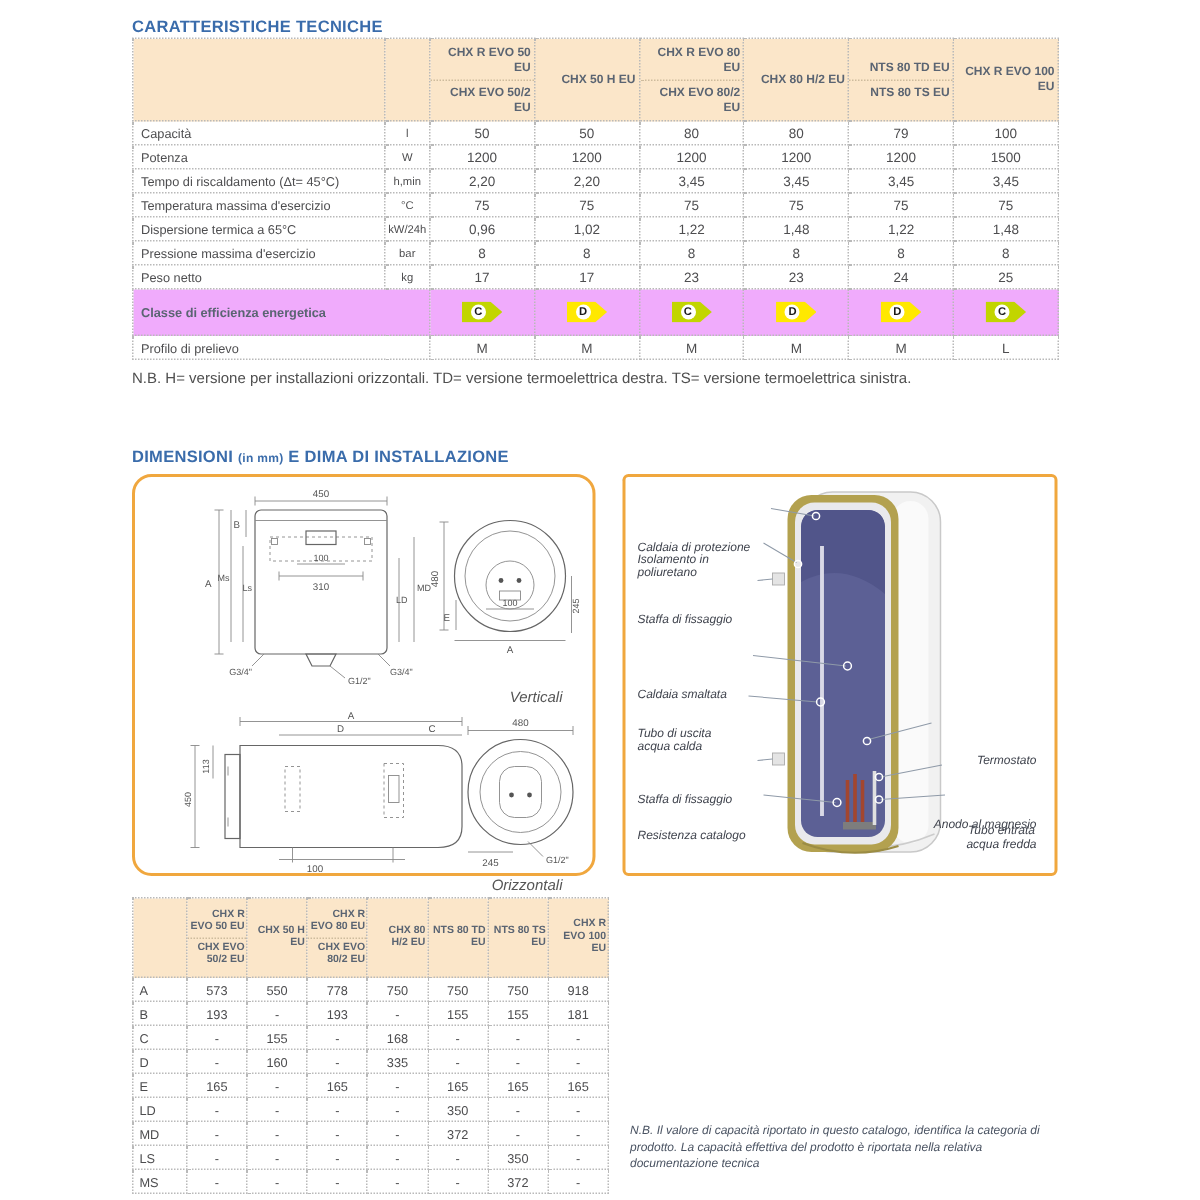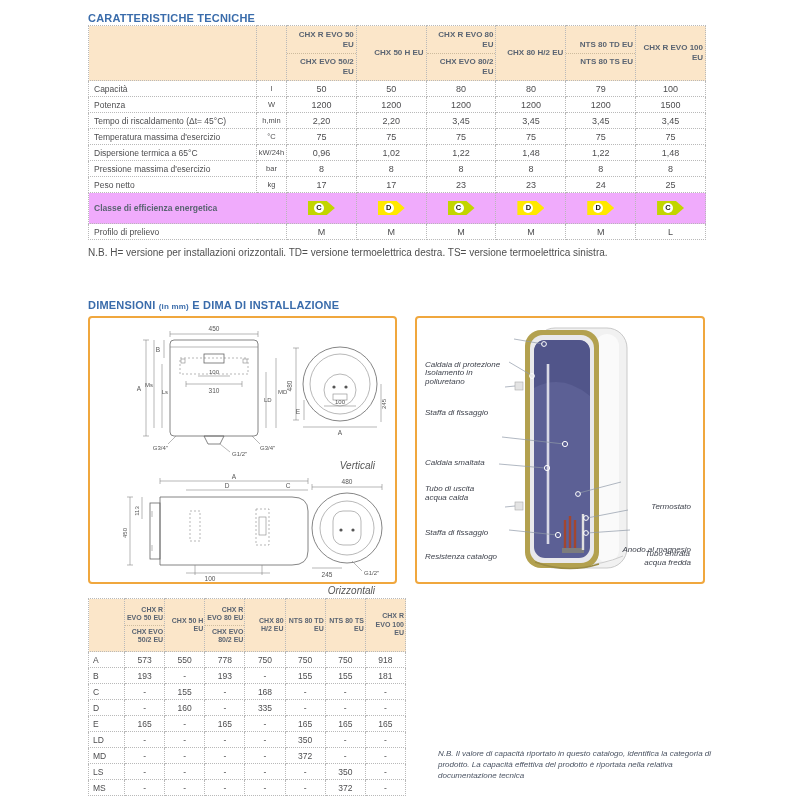--- a/index.html
+++ b/index.html
@@ -31,21 +31,21 @@
   .badge{display:inline-flex;align-items:center;width:27px;height:14px;
     clip-path:polygon(0 0,70% 0,100% 50%,70% 100%,0 100%);vertical-align:middle;}
   .bcircle{display:inline-block;width:10px;height:10px;border-radius:50%;background:#fff;
     color:#1a1a1a;font-size:7.5px;font-weight:bold;line-height:10px;text-align:center;margin-left:6px;}
   .notes{font-size:10px;color:#4f4f4f;margin-top:5px;line-height:1.5;}
 
   
   .obox{border:2px solid #f0a73e;border-radius:4px;background:#fff;box-sizing:border-box;}
   #dims-title{position:absolute;left:88px;top:299px;}
   #sect-title{position:absolute;left:415px;top:299px;margin-top:19px;}
-  #dims-box{position:absolute;left:88px;top:316px;width:309px;height:268px;}
+  #dims-box{position:absolute;left:88px;top:316px;width:309px;height:268px;border-radius:13px;}
   #sect-box{position:absolute;left:415px;top:316px;width:290px;height:268px;}
   .caption{font-style:italic;color:#555;font-size:10px;text-align:right;padding-right:20px;}
   svg text{font-family:"Liberation Sans",sans-serif;fill:#555;}
   .dstroke{stroke:#666;stroke-width:.8;fill:none;}
   .dthin{stroke:#888;stroke-width:.6;fill:none;}
 
   
   #callout-layer{position:absolute;left:0;top:0;width:280px;height:264px;margin-top:28px;}
   .callout{position:absolute;font-style:italic;font-size:8px;color:#3f434d;line-height:1.15;white-space:pre-line;}
   .callout.left{left:8px;text-align:left;max-width:95px;}
@@ -53,21 +53,21 @@
 
   
   #dimt-section{position:absolute;left:88px;top:598px;width:318px;}
   .dimt th,.dimt td{border:1px dotted #b9b9b9;}
   .dimt thead th{background:#fbe6c9;padding:0;vertical-align:middle;height:52px;}
   .dimt .model{font-size:7px;}
   .dimt .model .m1,.dimt .model .m2,.dimt .model .m-only{padding:2px 1px;line-height:1.2;}
   .dimt td.lbl{font-size:8.5px;text-align:left;padding:2.5px 4px;}
   .dimt td.val{font-size:8.5px;text-align:center;padding:2.5px 1px;}
 
-  #footer-note{position:absolute;left:438px;top:748px;width:292px;
+  #footer-note{position:absolute;left:420px;top:748px;width:292px;
     font-style:italic;font-size:8px;color:#4a5362;line-height:1.4;}
 </style>
 </head>
 <body>
 
 <div id="spec-section">
   <div class="sec-title">CARATTERISTICHE TECNICHE</div>
   <table class="spec">
     <colgroup>
       <col style="width:168px">

